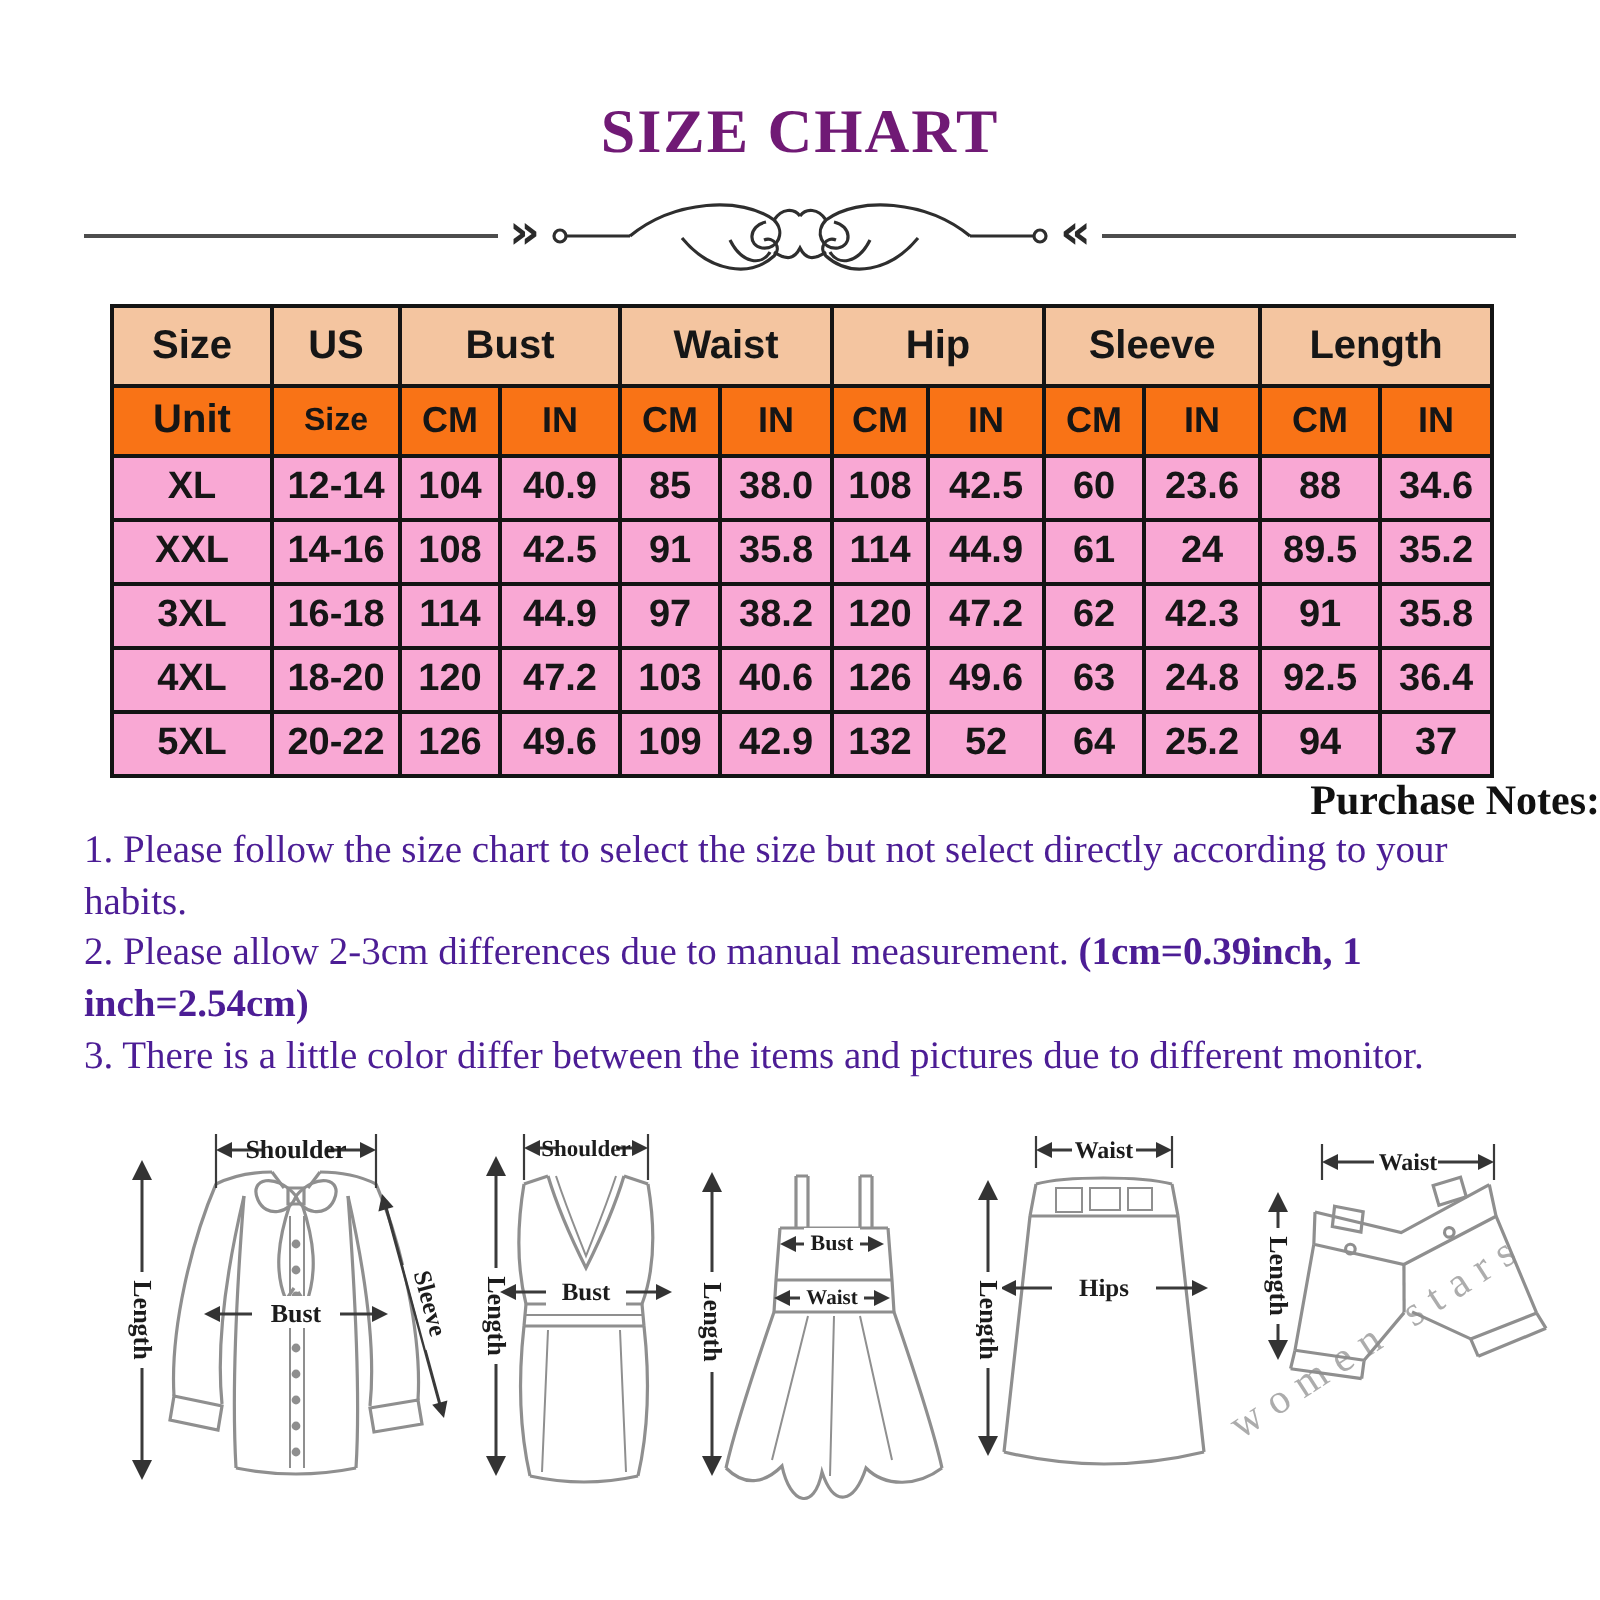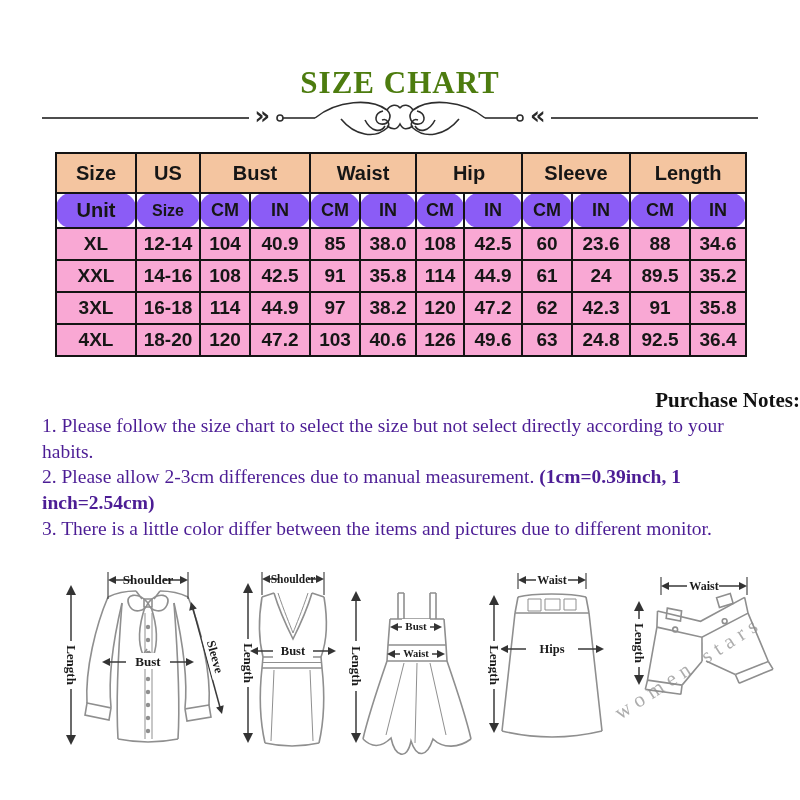--- a/index.html
+++ b/index.html
@@ -1,53 +1,53 @@
 <!DOCTYPE html>
 <html><head>
 <meta charset="utf-8">
 <style>
   html,body{margin:0;padding:0;background:#fff;}
   .page{position:relative;width:800px;height:800px;background:#fff;overflow:hidden;
         font-family:"Liberation Serif",serif;color:#111;}
 
   
   .title{position:absolute;top:48px;left:0;width:100%;text-align:center;
-         font-size:31px;font-weight:bold;letter-spacing:1px;color:#4d7c0f;margin-top:17px;}
+         font-size:31px;font-weight:bold;letter-spacing:1px;color:#701a75;}
 
   
   .divider{position:absolute;top:96px;left:42px;width:716px;height:44px;
            display:flex;align-items:center;}
   .div-line{flex:1;height:0;border-top:2px solid#4d4d4d;}
   .chev{font-family:"DejaVu Sans",sans-serif;font-size:24px;font-weight:bold;
         color:#2a2a2a;line-height:1;padding:0 5px;margin-top:-4px;}
 
   
   table.sizes{position:absolute;top:152px;left:55px;width:690px;border-collapse:collapse;
         table-layout:fixed;font-family:"Liberation Sans",sans-serif;font-weight:bold;
         text-align:center;border:1px solid #701a75;}
   table.sizes td{border:2px solid #141414;padding:0;vertical-align:middle;color:#161616;}
   tr.h1 td{background:#F4C5A0;height:38px;font-size:20px;}
-  tr.h2 td{background:#8b5cf6;height:33px;font-size:18px;border-radius:15px;}
+  tr.h2 td{background:#f97316;height:33px;font-size:18px;}
   tr.h2 td.unit{font-size:20px;}
   tr.h2 td.ussize{font-size:16px;}
   tr.dr td{background:#f9a8d4;height:30px;font-size:19px;}
   td.brown{color:#9B4E1E;}
 
   
   .notes-heading{position:absolute;top:388px;left:0;width:100%;text-align:right;
                  font-size:21px;font-weight:bold;}
   .notes{position:absolute;top:413px;left:42px;width:716px;font-size:19.5px;
          line-height:1.32;color:#4c1d95;}
   .notes p{margin:0;}
   .measure-heading{position:absolute;top:540px;left:0;width:100%;text-align:center;
                    font-size:21px;font-weight:bold;}
 
   
   .diagrams{position:absolute;top:564px;left:58px;width:736px;height:205px;
-            display:flex;align-items:flex-end;}
+            display:flex;align-items:flex-start;}
   .diagrams svg{display:block;flex:0 0 auto;}
   svg text{font-family:"Liberation Serif",serif;font-weight:bold;fill:#1c1c1c;}
   .g path,.g circle{stroke:#8f8f8f;stroke-width:1.6;fill:none;}
   .g .thin{stroke-width:1;}
   .g circle.btn{fill:#8f8f8f;stroke:none;}
   .m path,.m line{stroke:#3a3a3a;stroke-width:1.5;fill:none;}
   .m .tick{stroke-width:1.1;}
   .m polygon{fill:#333;stroke:none;}
   .m rect.bg{fill:#fff;stroke:none;}
 
@@ -176,20 +176,34 @@
       <td class="brown">47.2</td>
       <td>103</td>
       <td class="brown">40.6</td>
       <td>126</td>
       <td class="brown">49.6</td>
       <td>63</td>
       <td class="brown">24.8</td>
       <td>92.5</td>
       <td class="brown">36.4</td>
     </tr>
+    <tr class="dr">
+      <td>5XL</td>
+      <td class="brown">20-22</td>
+      <td>126</td>
+      <td class="brown">49.6</td>
+      <td>109</td>
+      <td class="brown">42.9</td>
+      <td>132</td>
+      <td class="brown">52</td>
+      <td>64</td>
+      <td class="brown">25.2</td>
+      <td>94</td>
+      <td class="brown">37</td>
+    </tr>
   </tbody>
     </table>
 
   <div class="notes-heading">Purchase Notes:</div>
   <div class="notes">
     <p>1. Please follow the size chart to select the size but not select directly according to your habits.</p>
     <p><span>2. Please allow 2-3cm differences due to manual measurement. </span><b>(1cm=0.39inch, 1 inch=2.54cm)</b></p>
     <p>3. There is a little color differ between the items and pictures due to different monitor.</p>
   </div>
 

